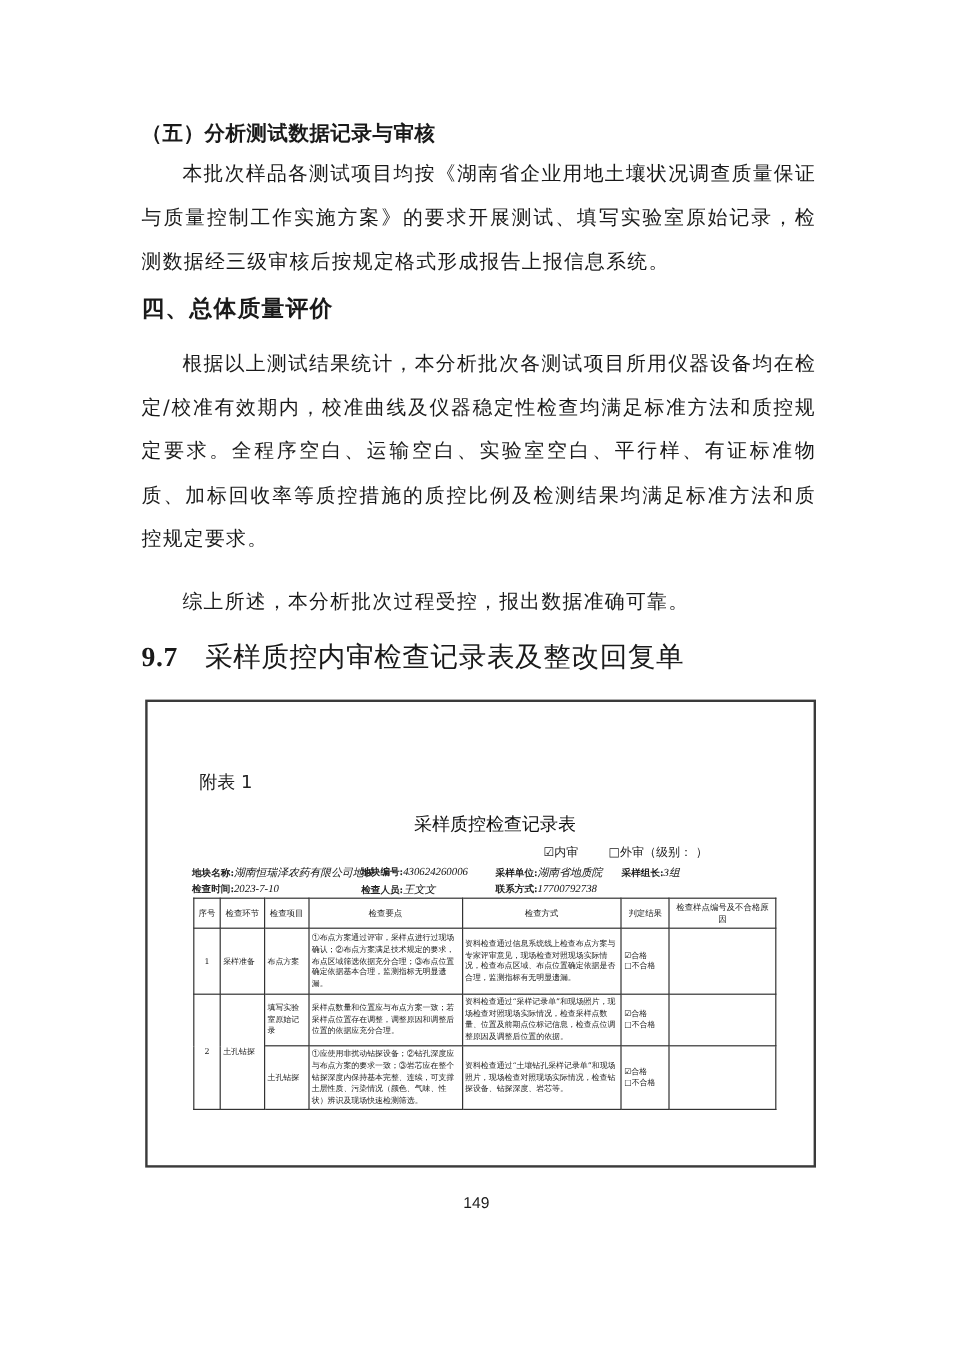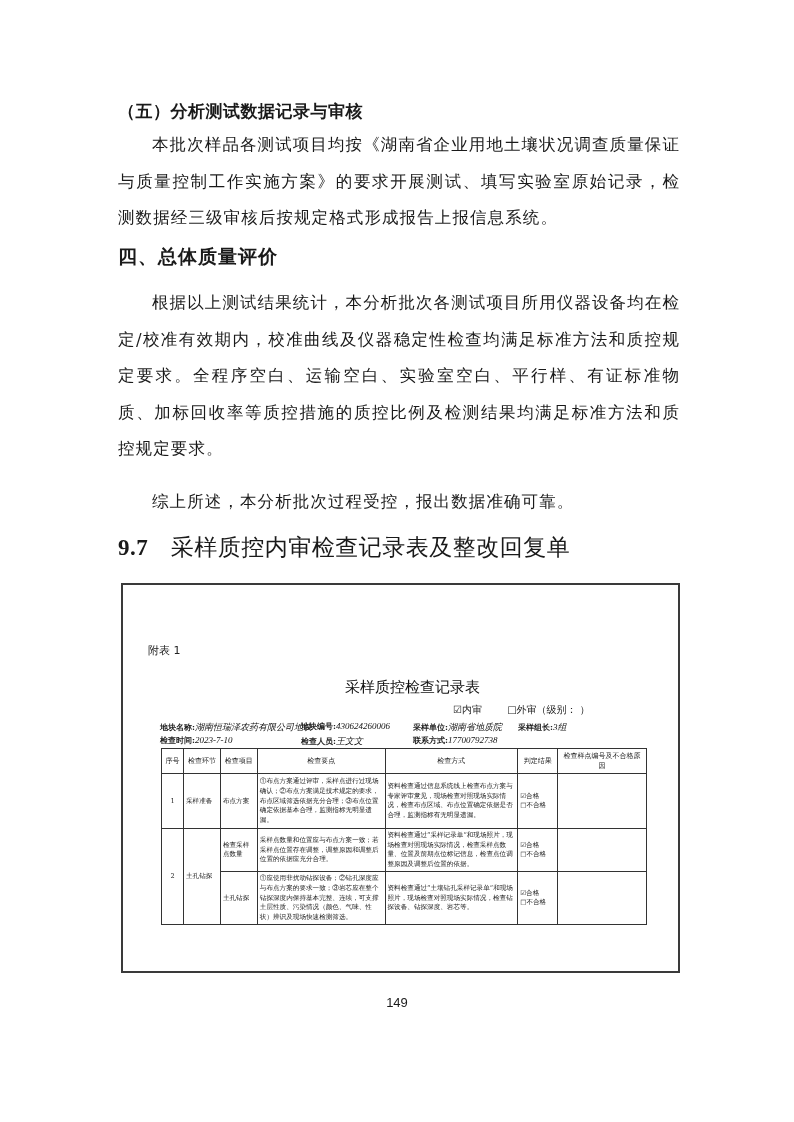--- a/index.html
+++ b/index.html
@@ -14,21 +14,21 @@
   .h-sec { position: absolute; left: 118px; top: 244px; font-family: "DejaVu Sans", sans-serif;
            font-weight: bold; font-size: 19px; letter-spacing: 1px; }
   .h-97 { position: absolute; left: 118px; top: 532px; font-size: 23px; font-weight: bold;
           letter-spacing: 0.5px; }
   .h-97 .num { font-family: "Liberation Serif", serif; font-weight: bold; }
   .h-97 .txt { font-family: "DejaVu Serif", serif; font-weight: normal; margin-left: 14px; }
 
   .scan-frame { position: absolute; left: 121px; top: 583px; width: 559px; height: 390px;
                 border: 2px solid #3a3a3a; box-sizing: border-box; background: #fff; }
   .scan { position: absolute; font-family: "DejaVu Sans", sans-serif; color: #222; }
-  .annex { left: 25px; top: 58px; font-size: 11px; }
+  .annex { left: 43px; top: 58px; font-size: 15px; }
   .form-title { left: 222px; top: 93px; font-size: 15px; color: #111; }
   .checkline { left: 330px; top: 118px; font-size: 10px; font-family: "DejaVu Serif", serif; text-align: center; }
   .checkline span { margin-right: 22px; }
   .meta { font-size: 8px; font-family: "DejaVu Serif", serif; font-weight: bold; color: #222; }
   .meta .hw { font-family: Liberation Serif, serif; font-style: italic; font-weight: normal; font-size: 9px; color: #111; }
 
   table.inner { position: absolute; left: 38px; top: 163px; width: 486px; border-collapse: collapse;
                 font-family: "DejaVu Serif", serif; font-size: 6.6px; color: #222; border-radius: 15px; }
   table.inner th, table.inner td { border: 1px solid #333; padding: 2px 2px; vertical-align: middle; line-height: 1.45; }
   table.inner th { font-weight: normal; text-align: center; height: 20px; font-size: 7px; }
@@ -114,21 +114,21 @@
         <td>资料检查通过信息系统线上检查布点方案与专家评审意见，现场检查对照现场实际情况，检查布点区域、布点位置确定依据是否合理，监测指标有无明显遗漏。</td>
         <td class="judg">
           <div>☑合格</div>
           <div>□不合格</div>
         </td>
         <td></td>
       </tr>
       <tr style="height:36px;">
         <td class="c" rowspan="2">2</td>
         <td rowspan="2">土孔钻探</td>
-        <td>检查采样点数量</td>
+        <td>填写实验室原始记录</td>
         <td>采样点数量和位置应与布点方案一致；若采样点位置存在调整，调整原因和调整后位置的依据应充分合理。</td>
         <td>资料检查通过“采样记录单”和现场照片，现场检查对照现场实际情况，检查采样点数量、位置及前期点位标记信息，检查点位调整原因及调整后位置的依据。</td>
         <td class="judg">
           <div>☑合格</div>
           <div>□不合格</div>
         </td>
         <td></td>
       </tr>
       <tr style="height:44px;">
         <td>土孔钻探</td>

